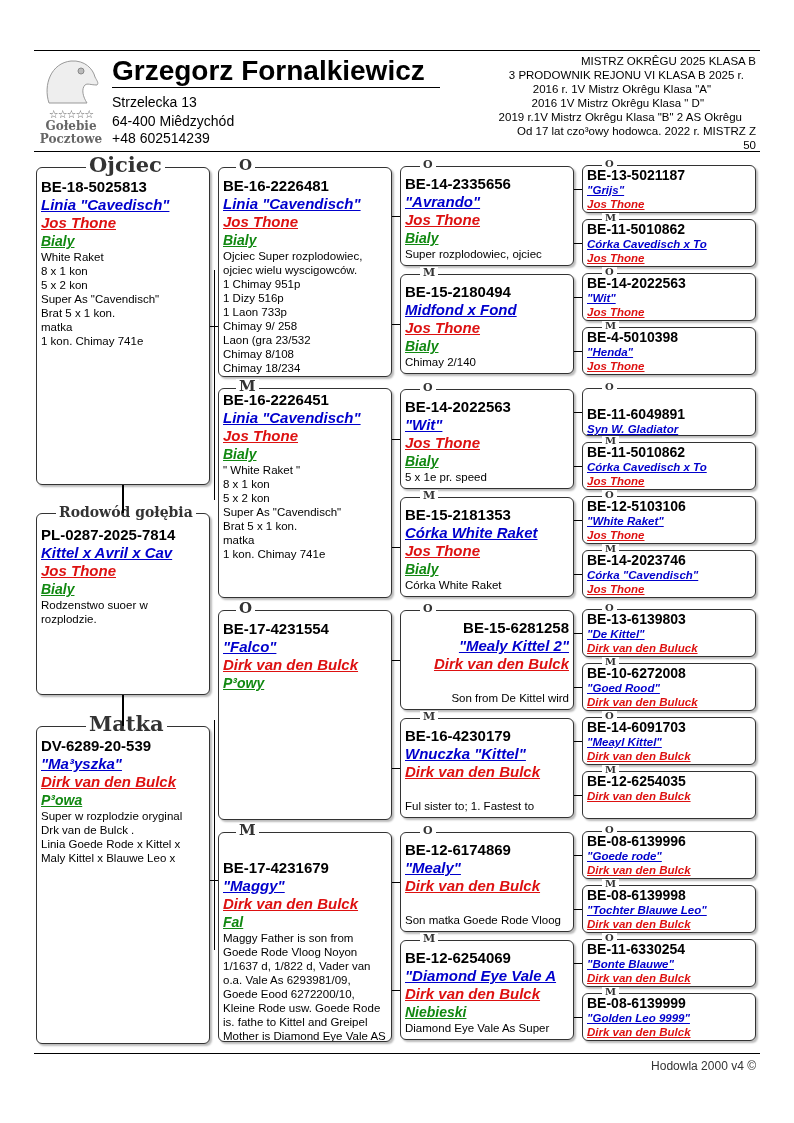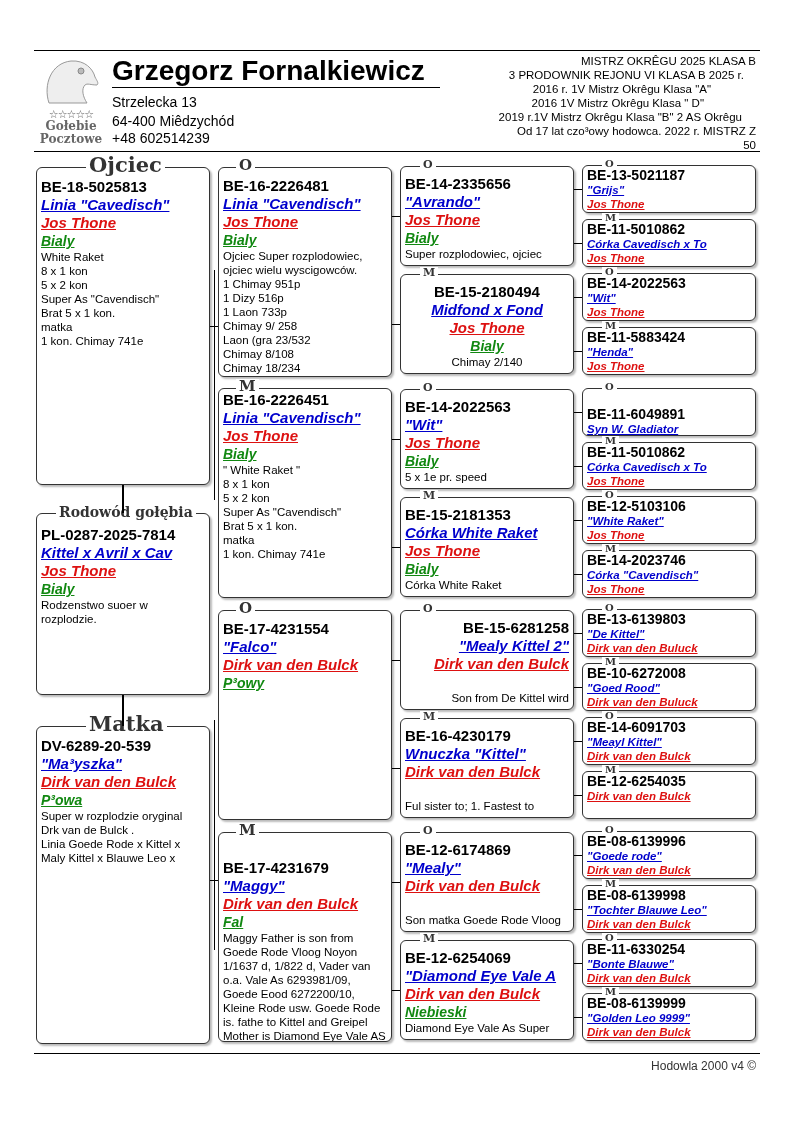--- a/index.html
+++ b/index.html
@@ -150,21 +150,21 @@
 <div class="conn" style="left: 214px; top: 720px; width: 1px; height: 230px;"></div>
 <div class="box big" style="left: 400px; top: 166px; width: 174px; height: 100px; padding-top: 8px;">
     <div class="ring">BE-14-2335656</div>
     <div class="name">"Avrando"</div>
     <div class="breeder">Jos Thone</div>
     <div class="color" style="min-height: 18px;">Bialy</div>
     <div class="notes">Super rozplodowiec, ojciec</div>
   </div>
 <div class="legend" style="font-size: 11px; left: 420px; top: 159.4px;">O</div>
 <div class="conn" style="left: 392px; top: 216px; width: 8px; height: 1px;"></div>
-<div class="box big" style="left: 400px; top: 274px; width: 174px; height: 100px; padding-top: 8px; text-align: center;">
+<div class="box big" style="left: 400px; top: 274px; width: 174px; height: 100px; padding-top: 8px;">
     <div class="ring">BE-15-2180494</div>
     <div class="name">Midfond x Fond</div>
     <div class="breeder">Jos Thone</div>
     <div class="color" style="min-height: 18px;">Bialy</div>
     <div class="notes">Chimay  2/140</div>
   </div>
 <div class="legend" style="font-size: 11px; left: 420px; top: 267.4px;">M</div>
 <div class="conn" style="left: 392px; top: 324px; width: 8px; height: 1px;"></div>
 <div class="box big" style="left: 400px; top: 389px; width: 174px; height: 100px; padding-top: 8px;">
     <div class="ring">BE-14-2022563</div>
@@ -235,21 +235,21 @@
 <div class="legend" style="font-size: 10px; left: 602px; top: 213px;">M</div>
 <div class="conn" style="left: 574px; top: 243px; width: 8px; height: 1px;"></div>
 <div class="box small" style="left: 582px; top: 273px; width: 174px; height: 48px; padding-top: 2px;">
     <div class="ring">BE-14-2022563</div>
     <div class="name">"Wit"</div>
     <div class="breeder">Jos Thone</div>
   </div>
 <div class="legend" style="font-size: 10px; left: 602px; top: 267px;">O</div>
 <div class="conn" style="left: 574px; top: 297px; width: 8px; height: 1px;"></div>
 <div class="box small" style="left: 582px; top: 327px; width: 174px; height: 48px; padding-top: 2px;">
-    <div class="ring">BE-11-5883424</div>
+    <div class="ring">BE-4-5010398</div>
     <div class="name">"Henda"</div>
     <div class="breeder">Jos Thone</div>
   </div>
 <div class="legend" style="font-size: 10px; left: 602px; top: 321px;">M</div>
 <div class="conn" style="left: 574px; top: 351px; width: 8px; height: 1px;"></div>
 <div class="box small" style="left: 582px; top: 388px; width: 174px; height: 48px; padding-top: 18px;">
     <div class="ring">BE-11-6049891</div>
     <div class="name">Syn W. Gladiator</div>
     <div class="breeder">Jos Thone</div>
   </div>

